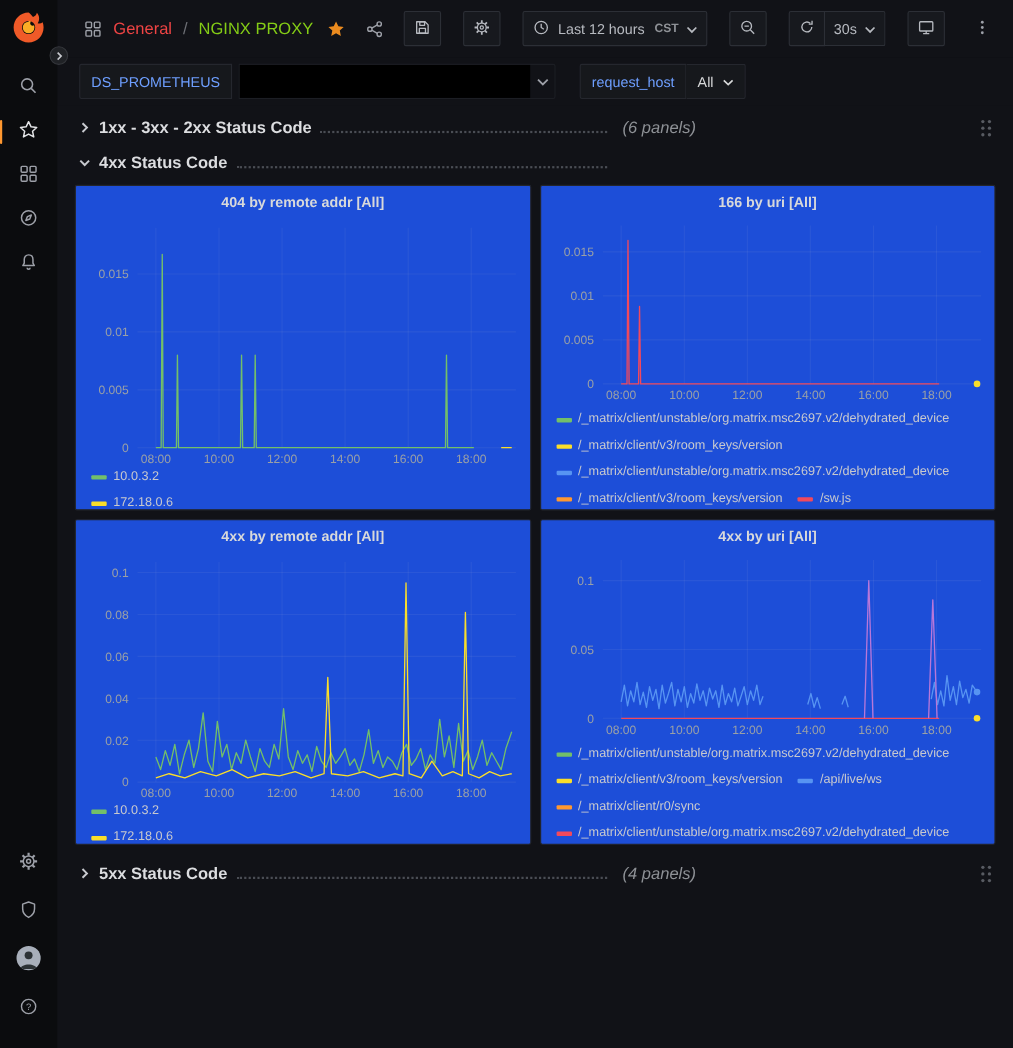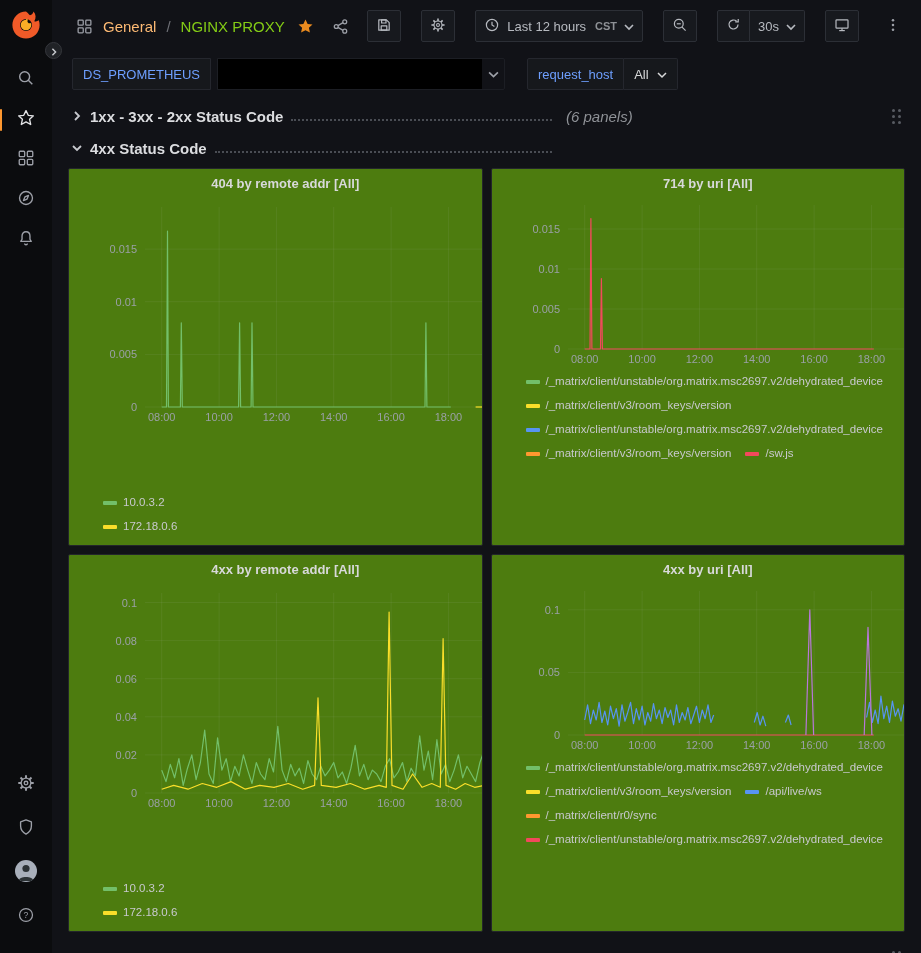--- a/index.html
+++ b/index.html
@@ -18,21 +18,21 @@
   .side-spacer{flex:1;}
   .side-bottom .side-item{height:44px;}
   .expand-btn{position:fixed;left:45px;top:42px;width:17px;height:17px;border-radius:50%;
     background:#202226;border:1px solid #35373c;color:#c7c9ce;display:flex;align-items:center;
     justify-content:center;z-index:6;cursor:pointer;}
 
   
   .header{position:fixed;left:52px;top:0;right:0;height:52px;display:flex;align-items:center;
     padding:0 14px 0 24px;background:#111217;z-index:4;}
   .crumb{display:flex;align-items:center;gap:10px;font-size:15px;}
-  .crumb .sect{color:#fdba74;cursor:pointer;}
+  .crumb .sect{color:#ef4444;cursor:pointer;}
   .crumb .sep{color:#6e7076;}
   .crumb .title{color:#84cc16;font-weight:500;cursor:pointer;}
   .crumb .fav{color:#eb8b1f;margin-left:2px;cursor:pointer;display:flex;}
   .crumb .shr{color:#9da0a8;margin-left:8px;cursor:pointer;display:flex;}
   .hdr-right{margin-left:auto;display:flex;align-items:center;gap:20px;}
   .btn{height:32px;min-width:32px;display:inline-flex;align-items:center;justify-content:center;gap:7px;
     background:#17191e;border:1px solid #2c2f36;border-radius:2px;color:#b7bac0;padding:0 8px;
     font-size:13px;cursor:pointer;white-space:nowrap;}
   .btn .cst{font-size:11px;color:#8e9196;font-weight:700;margin-left:2px;}
   .btn-group{display:flex;}
@@ -60,22 +60,22 @@
   .row-left{display:flex;align-items:center;width:492px;}
   .row-chev{width:18px;display:flex;justify-content:center;color:#c7c9ce;margin-right:4px;}
   .row-title{font-size:15px;font-weight:700;color:#dcdde0;white-space:nowrap;}
   .row-dots{flex:1;border-bottom:2px dotted #4a4d54;margin:8px 8px 0;}
   .row-count{font-size:15px;font-style:italic;color:#8e9196;margin-left:6px;white-space:nowrap;}
   .row-handle{margin-left:auto;margin-right:4px;display:grid;grid-template-columns:repeat(2,3px);
     gap:3px 3px;cursor:grab;}
   .row-handle span{width:3px;height:3px;border-radius:50%;background:#585b62;}
 
   .grid4{display:grid;grid-template-columns:1fr 1fr;gap:8px;margin:6px 0 12px;}
-  .panel{background:#4d7c0f;border:1px solid #23252b;border-radius:2px;height:378px;
-    display:flex;flex-direction:column;overflow:hidden;padding-left:20px;}
+  .panel{background:#1d4ed8;border:1px solid #23252b;border-radius:2px;height:296px;
+    display:flex;flex-direction:column;overflow:hidden;}
   .panel-title{height:28px;flex:none;display:flex;align-items:center;justify-content:center;
     font-size:13px;font-weight:600;color:#d8d9da;cursor:pointer;}
   svg.chart{display:block;flex:none;}
   .grid-line{stroke:rgba(204,204,220,0.08);stroke-width:1;}
   .ylab,.xlab{fill:#9aa0a6;font-size:11px;font-family:"Liberation Sans",sans-serif;}
   .legend{padding:0 14px;display:flex;flex-wrap:wrap;column-gap:14px;row-gap:7px;
     font-size:11.5px;line-height:17px;color:#c8c9ce;align-content:flex-start;}
   .legend.bottom{margin-top:auto;margin-bottom:10px;flex-direction:column;}
   .legend.clip{margin-top:6px;flex:1;overflow:hidden;}
   .legend-item{display:flex;align-items:center;gap:6px;white-space:nowrap;cursor:pointer;}
@@ -404,21 +404,21 @@
             <span class="swatch" style="background: rgb(115, 191, 105);"></span>
             <span>10.0.3.2</span>
           </div>
           <div class="legend-item">
             <span class="swatch" style="background: rgb(250, 222, 42);"></span>
             <span>172.18.0.6</span>
           </div>
         </div>
     </section>
     <section class="panel">
-      <div class="panel-title">714 by uri [All]</div>
+      <div class="panel-title">166 by uri [All]</div>
       <svg class="chart" width="412" height="170" viewBox="0 0 412 170">
           <line class="grid-line" x1="56" x2="400" y1="152.0" y2="152.0"></line>
           <text class="ylab" x="48" y="156" text-anchor="end">0</text>
           <line class="grid-line" x1="56" x2="400" y1="112.0" y2="112.0"></line>
           <text class="ylab" x="48" y="116" text-anchor="end">0.005</text>
           <line class="grid-line" x1="56" x2="400" y1="72.0" y2="72.0"></line>
           <text class="ylab" x="48" y="76" text-anchor="end">0.01</text>
           <line class="grid-line" x1="56" x2="400" y1="32.0" y2="32.0"></line>
           <text class="ylab" x="48" y="36" text-anchor="end">0.015</text>
           <line class="grid-line" x1="72.7" x2="72.7" y1="8" y2="152"></line>

